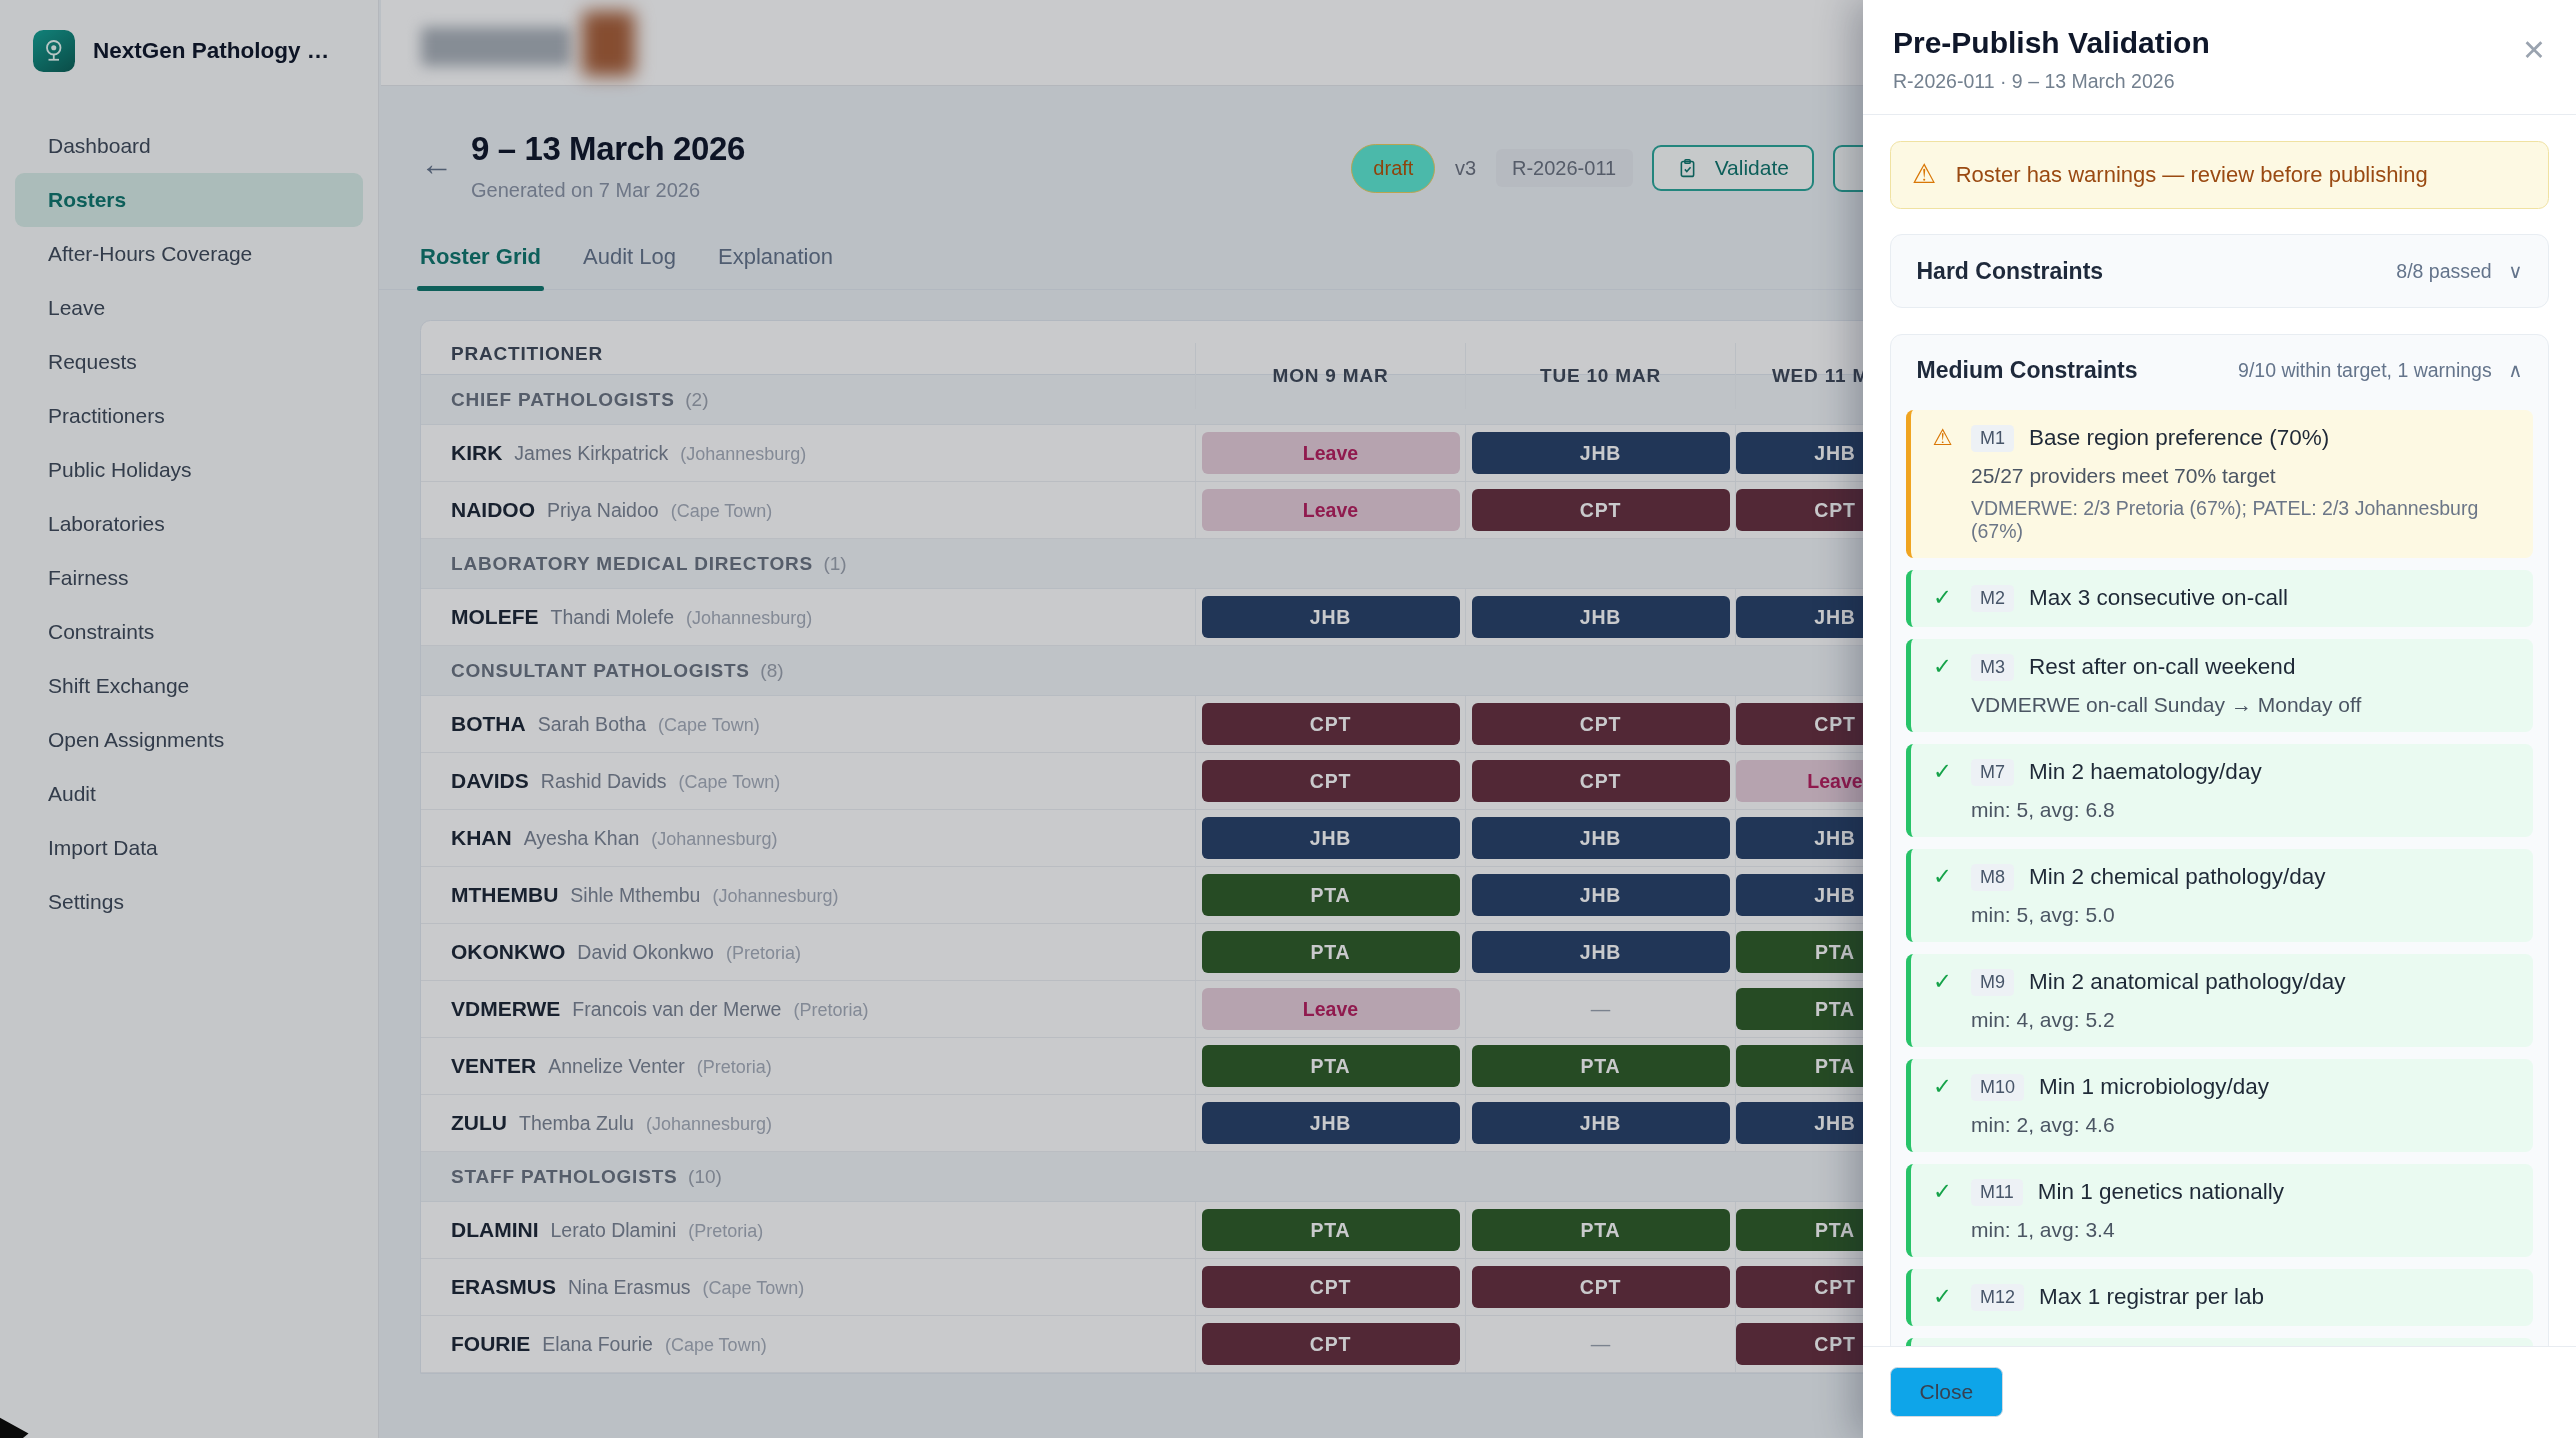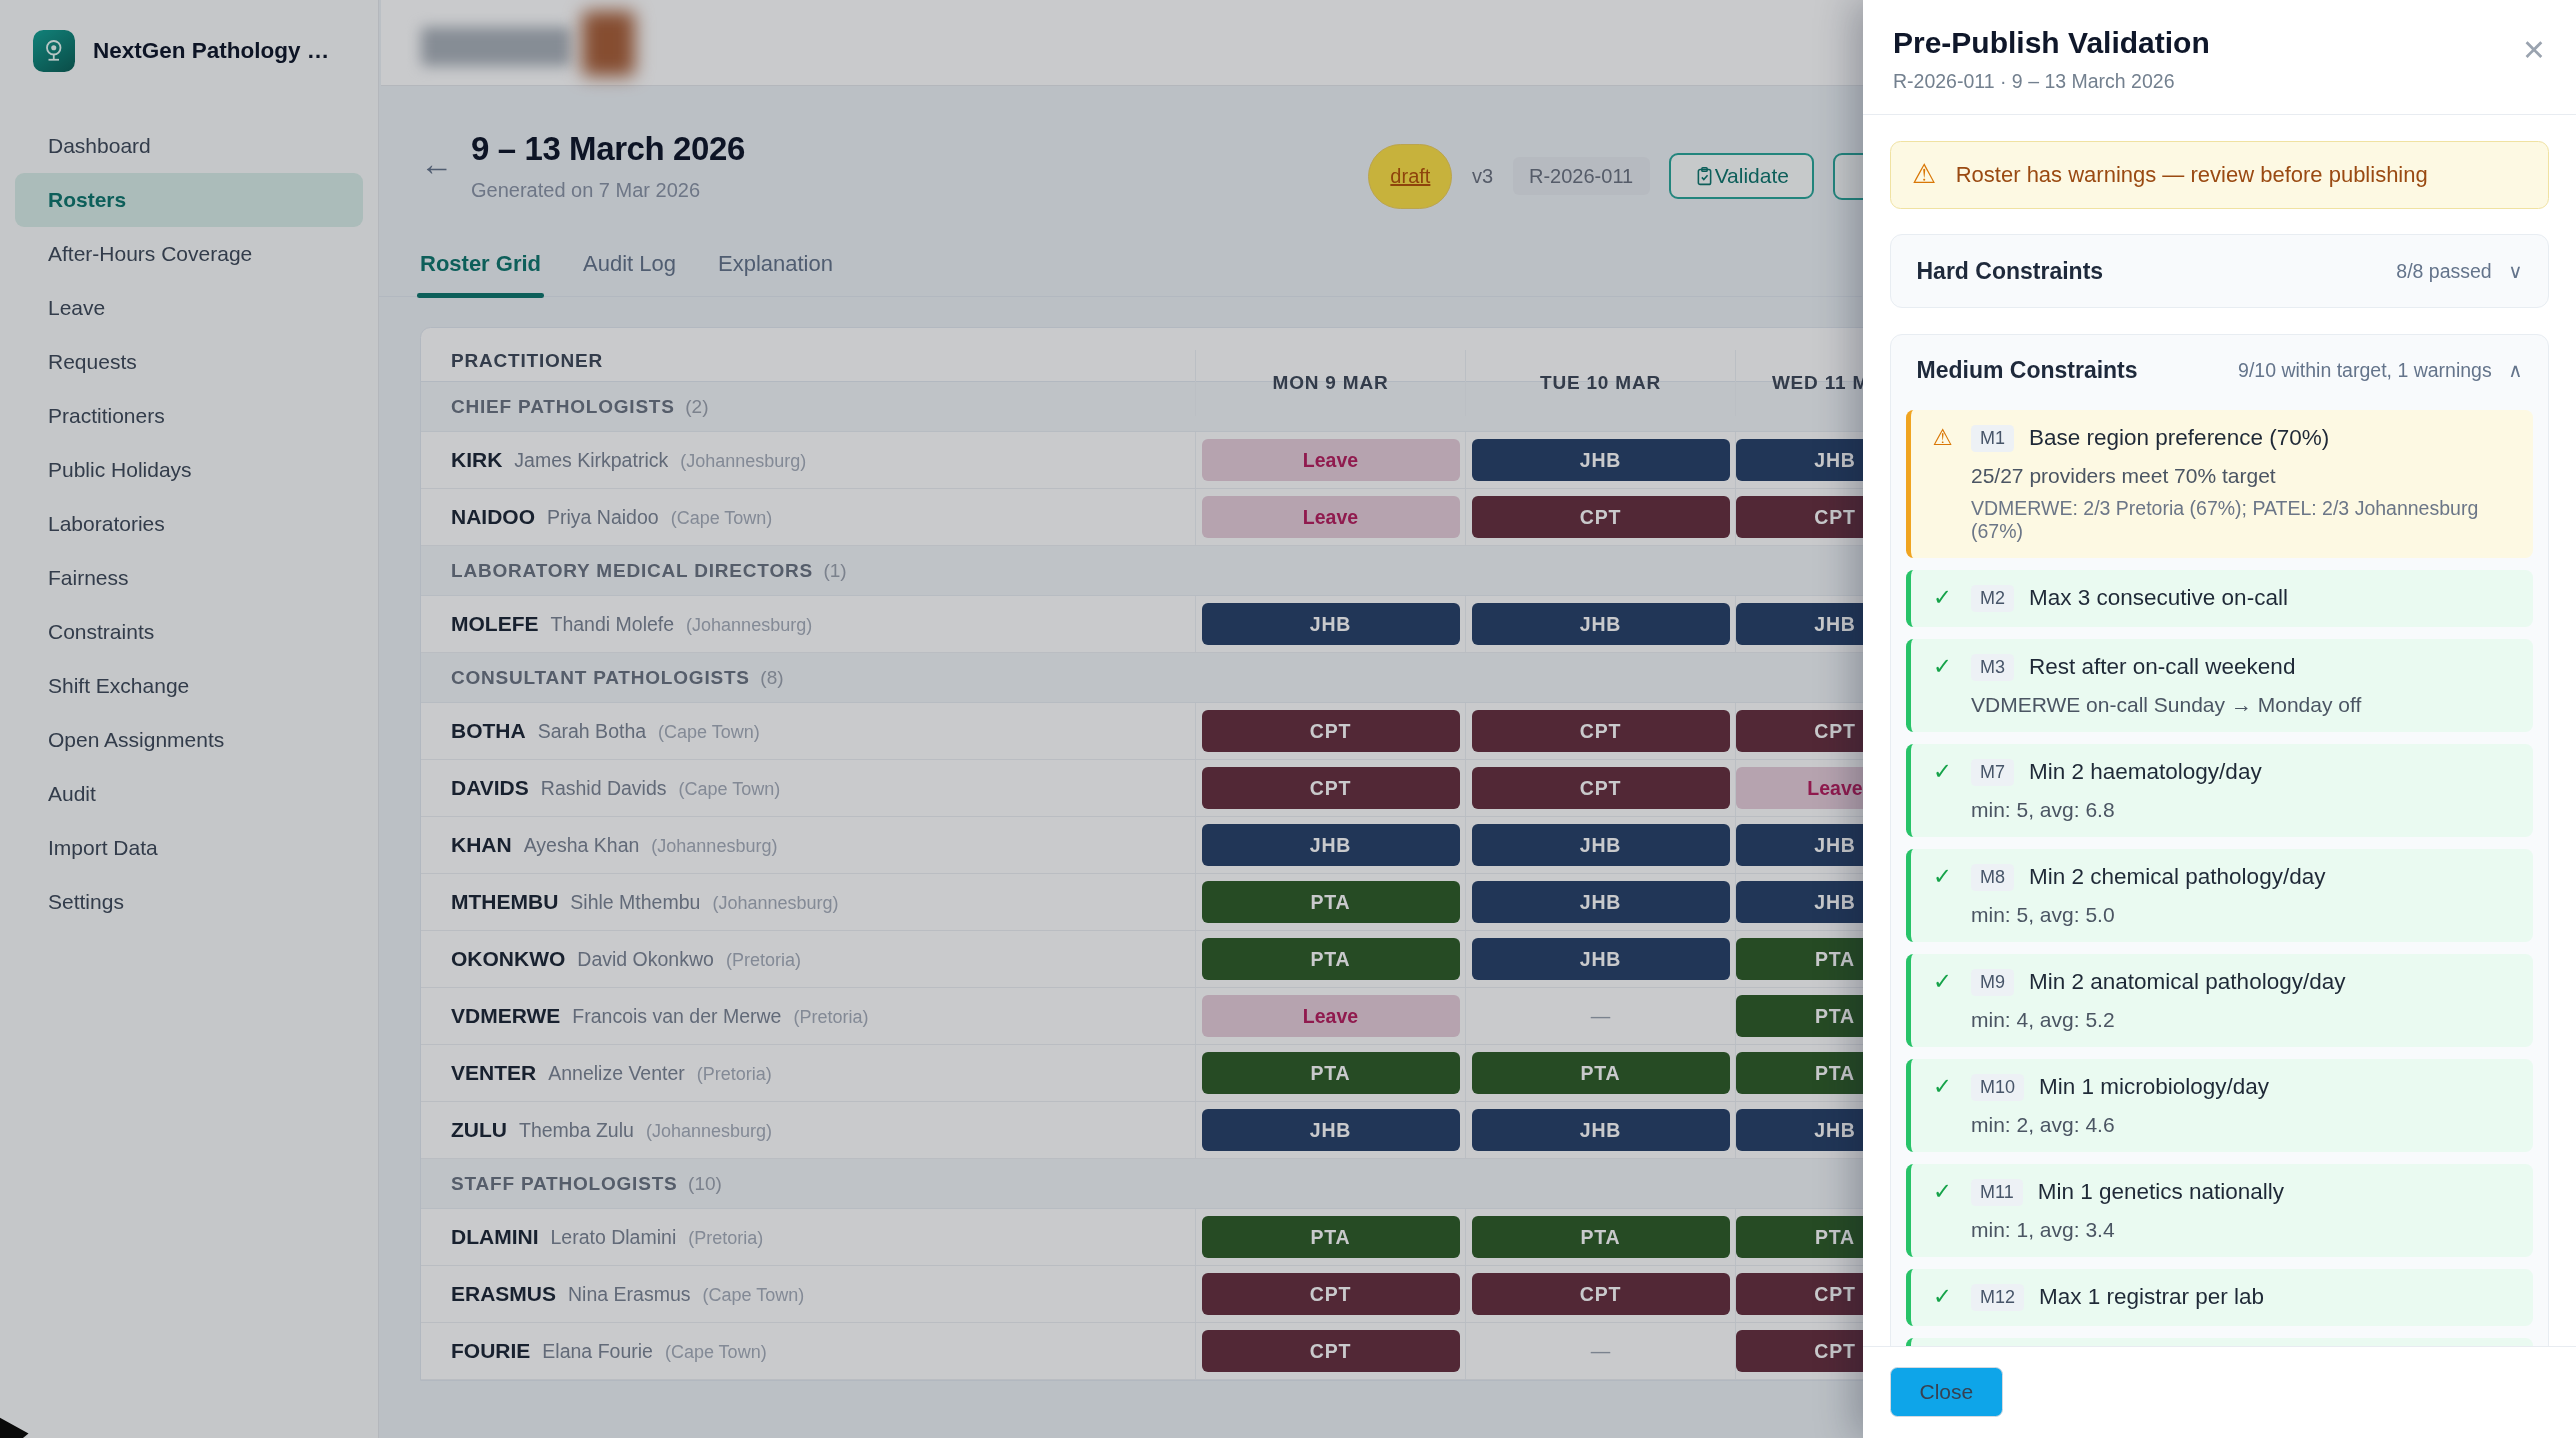--- a/index.html
+++ b/index.html
@@ -22,24 +22,24 @@
   .blur-blob-2 { position:absolute; left:201px; top:10.5px; width:53px; height:65px; background:#a95f38; filter:blur(9px); border-radius:6px; }
 
   
   .main { position:absolute; left:379px; top:86px; width:1483px; height:1353px; z-index:1; }
   .page-head { display:flex; align-items:flex-start; justify-content:space-between; padding:44px 0 0 41px; }
   .head-left { display:flex; align-items:flex-start; gap:18px; }
   .back-btn { font-size:33px; color:#64748b; line-height:1; margin-top:16.5px; cursor:pointer; }
   .page-title { font-size:33px; font-weight:bold; color:#0f172a; letter-spacing:-0.4px; }
   .page-sub { font-size:20px; color:#8a94a6; margin-top:10.5px; }
   .head-right { display:flex; align-items:center; gap:19.5px; margin-top:13.5px; position:relative; }
-  .badge-draft { font-size:20px; color:#b45309; background:#fde047; border:1.5px solid #eccf5f; border-radius:750px; padding:20px 21px;text-decoration:underline; }
+  .badge-draft { font-size:20px; color:#b45309; background:#5eead4; border:1.5px solid #eccf5f; border-radius:750px; padding:12px 21px; }
   .version { font-size:20px; color:#6b7280; }
   .roster-chip { font-size:20px; color:#6b7280; background:#e7ebf0; border-radius:6px; padding:7.5px 16.5px; }
-  .btn-validate { display:flex; align-items:center; gap:0; font-size:21px; color:#0f766e; background:#fcfefd; border:2.3px solid #2aa79a; border-radius:9px; padding:9px 22.5px; cursor:pointer; white-space:nowrap; }
+  .btn-validate { display:flex; align-items:center; gap:17px; font-size:21px; color:#0f766e; background:#fcfefd; border:2.3px solid #2aa79a; border-radius:9px; padding:9px 22.5px; cursor:pointer; white-space:nowrap; }
   .btn-sliver { width:83px; height:47px; border:2.3px solid #2aa79a; border-radius:9px; background:#fcfefd; margin-right:-54px; }
   .tabs { display:flex; gap:42px; padding-left:41px; margin-top:42px; border-bottom:1.5px solid #e2e8f0; width:1483px; }
   .tab { font-size:22px; color:#64748b; padding-bottom:19.5px; position:relative; cursor:pointer; }
   .tab.active { color:#0f766e; font-weight:bold; }
   .tab.active::after { content:""; position:absolute; left:-3px; right:-3px; bottom:-1.5px; height:4.5px; background:#0f766e; border-radius:2.3px; }
 
   
   .table-card { margin:30px 0 0 41px; width:1513px; background:#ffffff; border:1.5px solid #e2e8f0; border-radius:10.5px 10.5px 0 0; overflow:hidden; }
   .grid-row { display:grid; grid-template-columns:774px 270px 270px 199px; align-items:center; }
   .thead { height:54px; border-bottom:1.5px solid #e2e8f0; }

